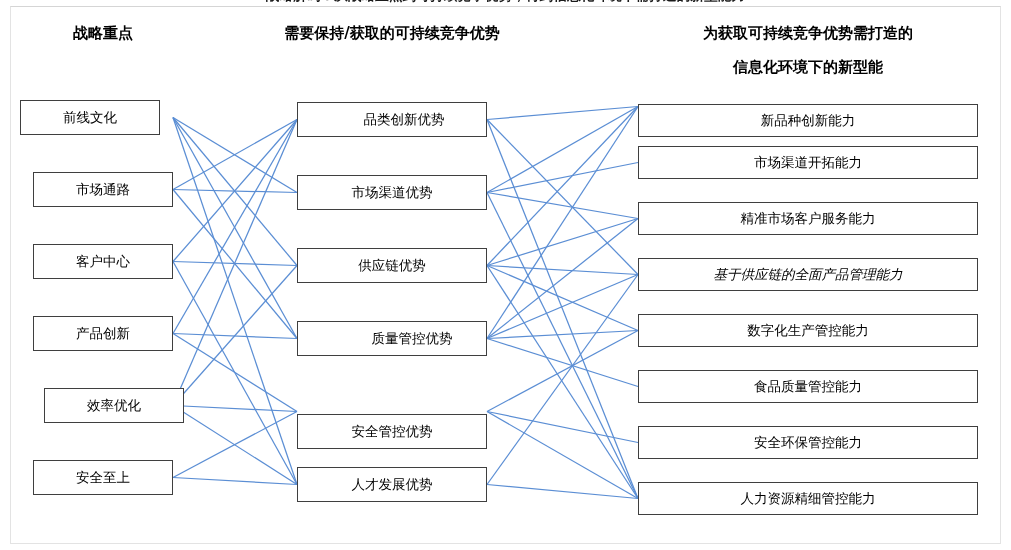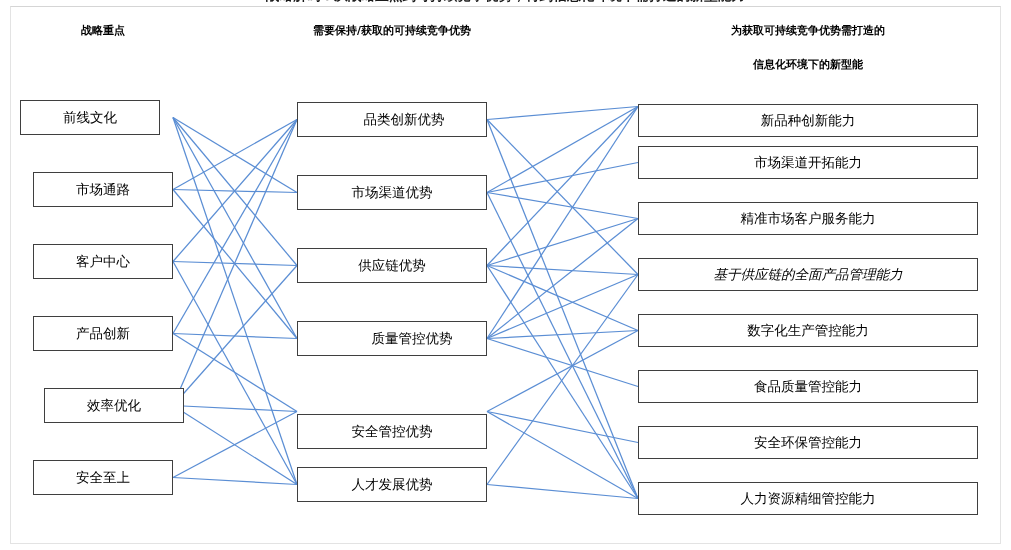--- a/index.html
+++ b/index.html
@@ -40,21 +40,21 @@
     top: 6px;
     width: 991px;
     height: 538px;
     border: 1px solid #e3e3e3;
     border-top: 1px solid #d5d5d5;
     box-sizing: border-box;
     pointer-events: none;
   }
   .col-heading {
     position: absolute;
-    font-size: 11px;
+    font-size: 15px;
     font-weight: bold;
     color: #000000;
     text-align: center;
     white-space: nowrap;
     line-height: 1.55;
   }
   .node {
     position: absolute;
     box-sizing: border-box;
     background: #ffffff;

